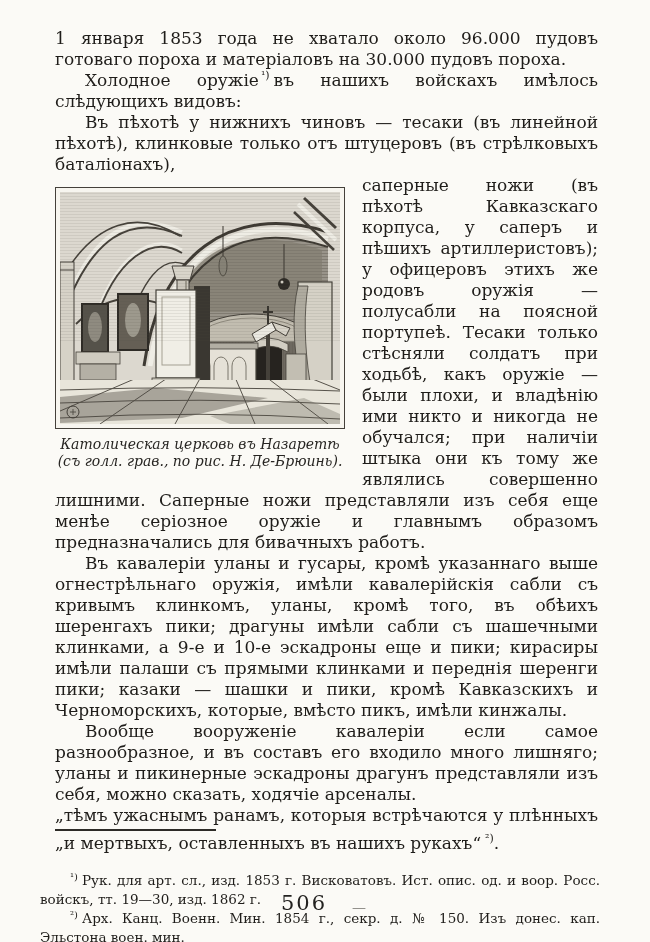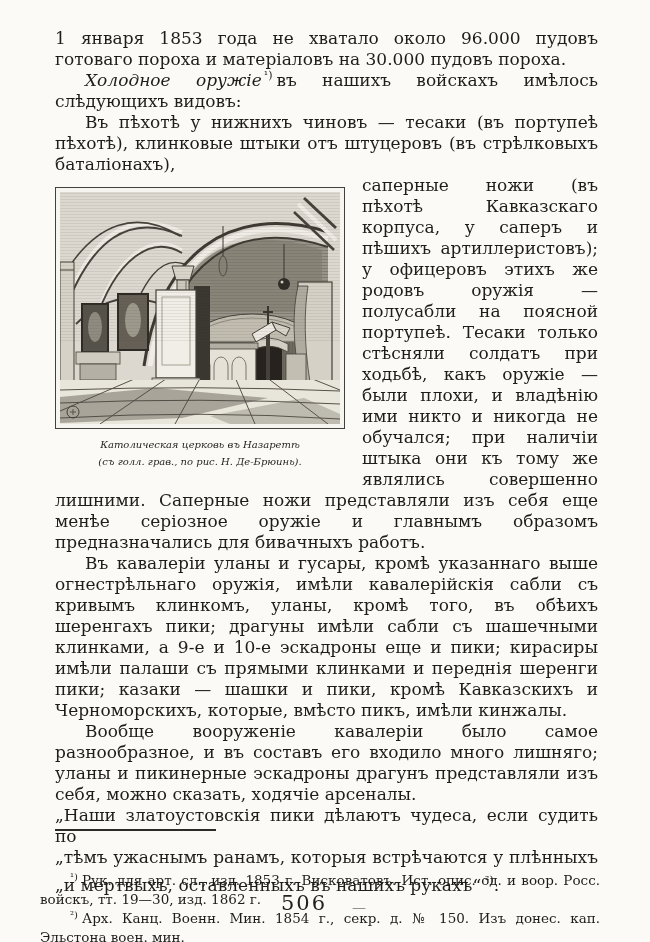--- a/index.html
+++ b/index.html
@@ -7,32 +7,32 @@
     position:relative; width:650px; height:942px;
     background:#fbfaf6; color:#1f1d1a; overflow:hidden;
     font-family:"DejaVu Serif", serif;
   }
   .main {
     position:absolute; left:55px; top:28px; width:543px;
     font-size:17px; line-height:21px; text-align:justify;
   }
   .para { margin:0; padding:0; }
   .indent { text-indent:30px; }
-  .italic-lead { font-style:italic; }
+  .italic-lead { }
   sup.fnref { font-size:11px; line-height:0; vertical-align:super; margin:0 4px 0 2px; }
   sup.fnref2 { font-size:11px; line-height:0; vertical-align:super; margin-left:4px; }
 
   .figure-block { float:left; width:290px; margin:12px 17px 10px 0; }
   .engraving {
     box-sizing:border-box; width:290px; border:1.3px solid #44403a;
     padding:4px; background:#f7f5ef;
   }
   .engraving svg { display:block; }
   figcaption { margin-top:7px; text-align:center; font-style:italic;
-    font-size:10px; line-height:17px; color:#272522; }
+    font-size:14px; line-height:17px; color:#272522; }
 
   .qintro { display:block; text-indent:30px; text-align:justify; text-align-last:justify; }
   .qjust  { display:block; text-align:justify; text-align-last:justify; }
   .qlast  { display:block;margin-top:7px; }
 
   .fn-rule { position:absolute; left:55px; top:829px; width:161px; height:0;
     border-top:2px solid #2d2b27; }
   .footnotes { position:absolute; left:40px; top:871px; width:560px;
     font-size:13.5px; line-height:19px; text-align:justify; }
   .footnote { margin:0; text-indent:30px; }
@@ -48,21 +48,21 @@
 
 <div class="page">
   <div class="main">
 
     <p class="para">1 января 1853 года не хватало около 96.000 пудовъ готоваго пороха и матеріаловъ на 30.000 пудовъ пороха.</p>
 
     <p class="para indent">
       <span class="italic-lead">Холодное оружіе</span><sup class="fnref">¹)</sup><span>въ нашихъ войскахъ имѣлось слѣдующихъ видовъ:</span>
     </p>
 
-    <p class="para indent">Въ пѣхотѣ у нижнихъ чиновъ — тесаки (въ портупеѣ пѣхотѣ), клинковые штыки отъ штуцеровъ (въ стрѣлковыхъ баталіонахъ),</p>
+    <p class="para indent">Въ пѣхотѣ у нижнихъ чиновъ — тесаки (въ линейной пѣхотѣ), клинковые только отъ штуцеровъ (въ стрѣлковыхъ баталіонахъ),</p>
 
     <figure class="figure-block">
       <div class="engraving">
         <svg width="280" height="232" viewBox="0 0 280 232" aria-hidden="true">
           <defs>
             <pattern id="hatchH" width="4" height="3" patternUnits="userSpaceOnUse">
               <path d="M0 1.5 H4" stroke="#4b473f" stroke-width="0.55"></path>
             </pattern>
             <pattern id="hatchV" width="3" height="4" patternUnits="userSpaceOnUse">
               <path d="M1.5 0 V4" stroke="#4b473f" stroke-width="0.5"></path>
@@ -172,24 +172,23 @@
       <figcaption>
         <div>Католическая церковь въ Назаретѣ</div>
         <div>(съ голл. грав., по рис. Н. Де-Брюинь).</div>
       </figcaption>
     </figure>
 
     <p class="para">саперные ножи (въ пѣхотѣ Кавказскаго корпуса, у саперъ и пѣшихъ артиллеристовъ); у офицеровъ этихъ же родовъ оружія — полусабли на поясной портупеѣ. Тесаки только стѣсняли солдатъ при ходьбѣ, какъ оружіе — были плохи, и владѣнію ими никто и никогда не обучался; при наличіи штыка они къ тому же являлись совершенно лишними. Саперные ножи представляли изъ себя еще менѣе серіозное оружіе и главнымъ образомъ предназначались для бивачныхъ работъ.</p>
 
     <p class="para indent">Въ кавалеріи уланы и гусары, кромѣ указаннаго выше огнестрѣльнаго оружія, имѣли кавалерійскія сабли съ кривымъ клинкомъ, уланы, кромѣ того, въ обѣихъ шеренгахъ пики; драгуны имѣли сабли съ шашечными клинками, а 9-е и 10-е эскадроны еще и пики; кирасиры имѣли палаши съ прямыми клинками и переднія шеренги пики; казаки — шашки и пики, кромѣ Кавказскихъ и Черноморскихъ, которые, вмѣсто пикъ, имѣли кинжалы.</p>
 
-    <p class="para indent">Вообще вооруженіе кавалеріи было самое разнообразное, и въ составъ его входило много лишняго; уланы и пикинерные эскадроны драгунъ представляли изъ себя, можно сказать, ходячіе арсеналы.</p>
+    <p class="para indent">Вообще вооруженіе кавалеріи если самое разнообразное, и въ составъ его входило много лишняго; уланы и пикинерные эскадроны драгунъ представляли изъ себя, можно сказать, ходячіе арсеналы.</p>
 
     <div class="para">
-      <span class="qjust">„Наши златоустовскія пики дѣлаютъ чудеса, если судить по</span>
       <span class="qjust">„тѣмъ ужаснымъ ранамъ, которыя встрѣчаются у плѣнныхъ</span>
       <span class="qlast">
         <span>„и мертвыхъ, оставленныхъ въ нашихъ рукахъ“</span><sup class="fnref2">²)</sup><span>.</span>
       </span>
     </div>
   </div>
 
   <div class="fn-rule"></div>
 
   <div class="footnotes">

